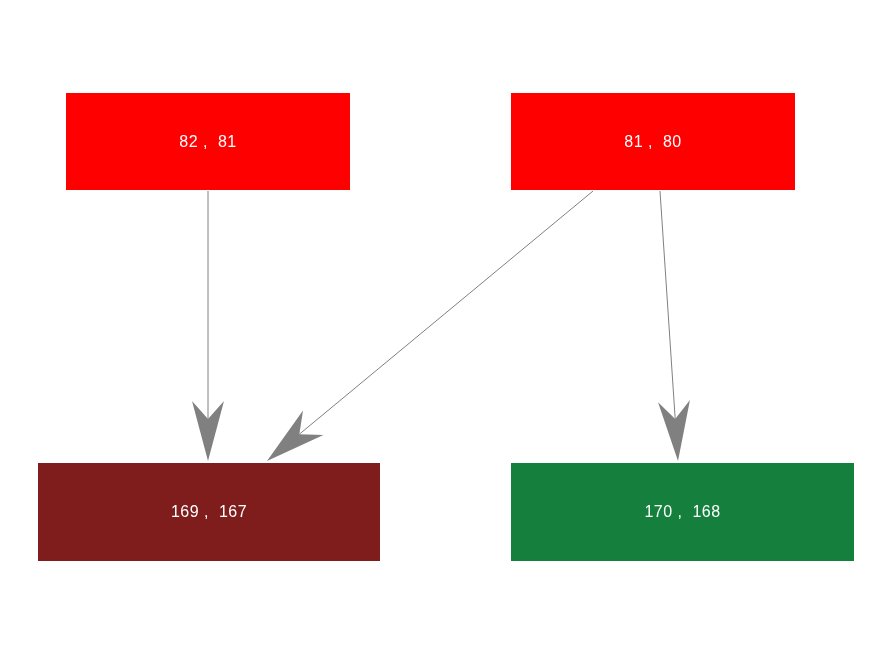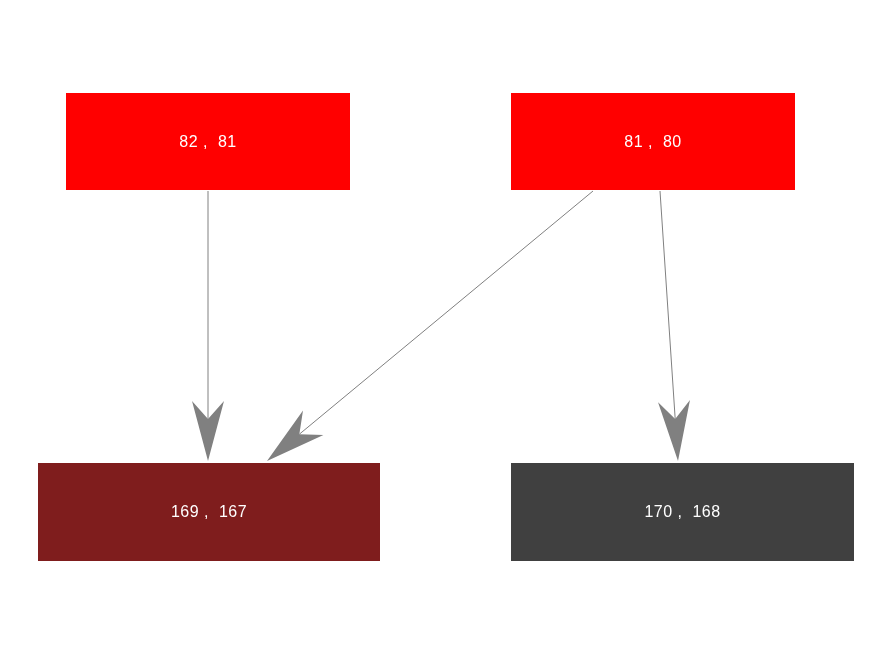--- a/index.html
+++ b/index.html
@@ -51,16 +51,16 @@
 
   <div class="node" style="left: 58px; top: 93px; width: 284px; height: 97px; background: rgb(255, 0, 0); color: rgb(255, 255, 255);">
     <span class="node-label">82 ,  81</span>
   </div>
   <div class="node" style="left: 503px; top: 93px; width: 284px; height: 97px; background: rgb(255, 0, 0); color: rgb(255, 255, 255);">
     <span class="node-label">81 ,  80</span>
   </div>
   <div class="node" style="left: 30px; top: 463px; width: 342px; height: 98px; background: #7f1d1d; color: rgb(255, 255, 255);">
     <span class="node-label">169 ,  167</span>
   </div>
-  <div class="node" style="left: 503px; top: 463px; width: 343px; height: 98px; background: #404040; color: rgb(255, 255, 255);">
+  <div class="node" style="left: 503px; top: 463px; width: 343px; height: 98px; background: #15803d; color: rgb(255, 255, 255);">
     <span class="node-label">170 ,  168</span>
   </div>
 </div>
 
 </body></html>

